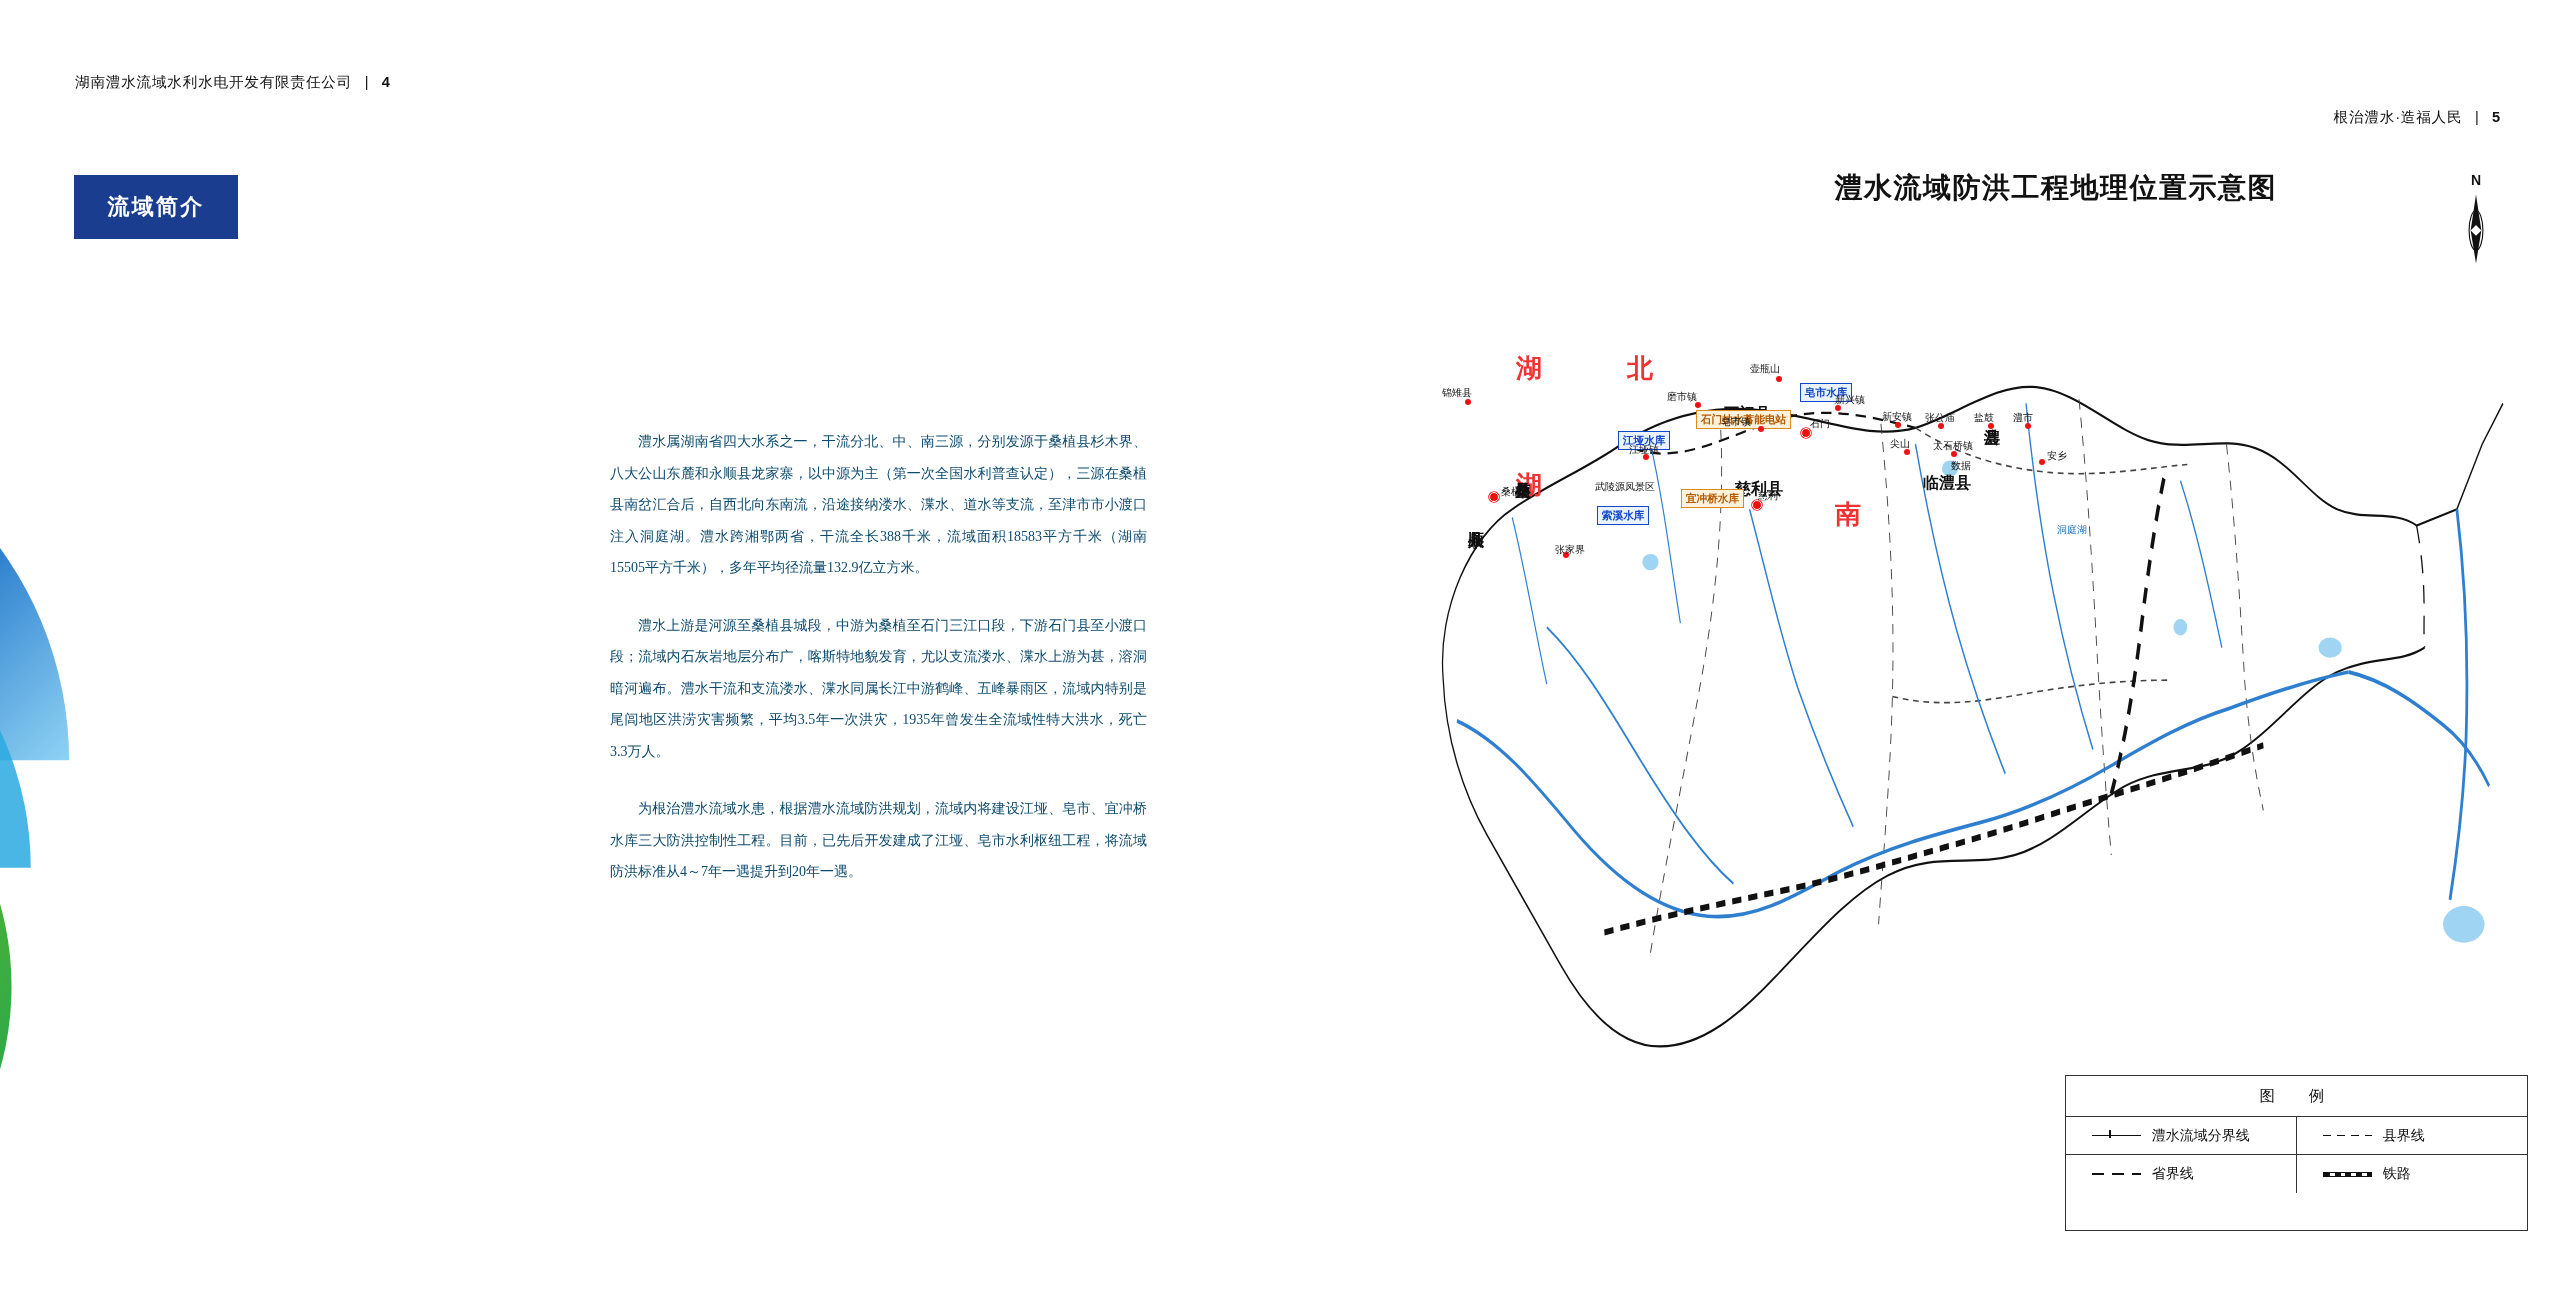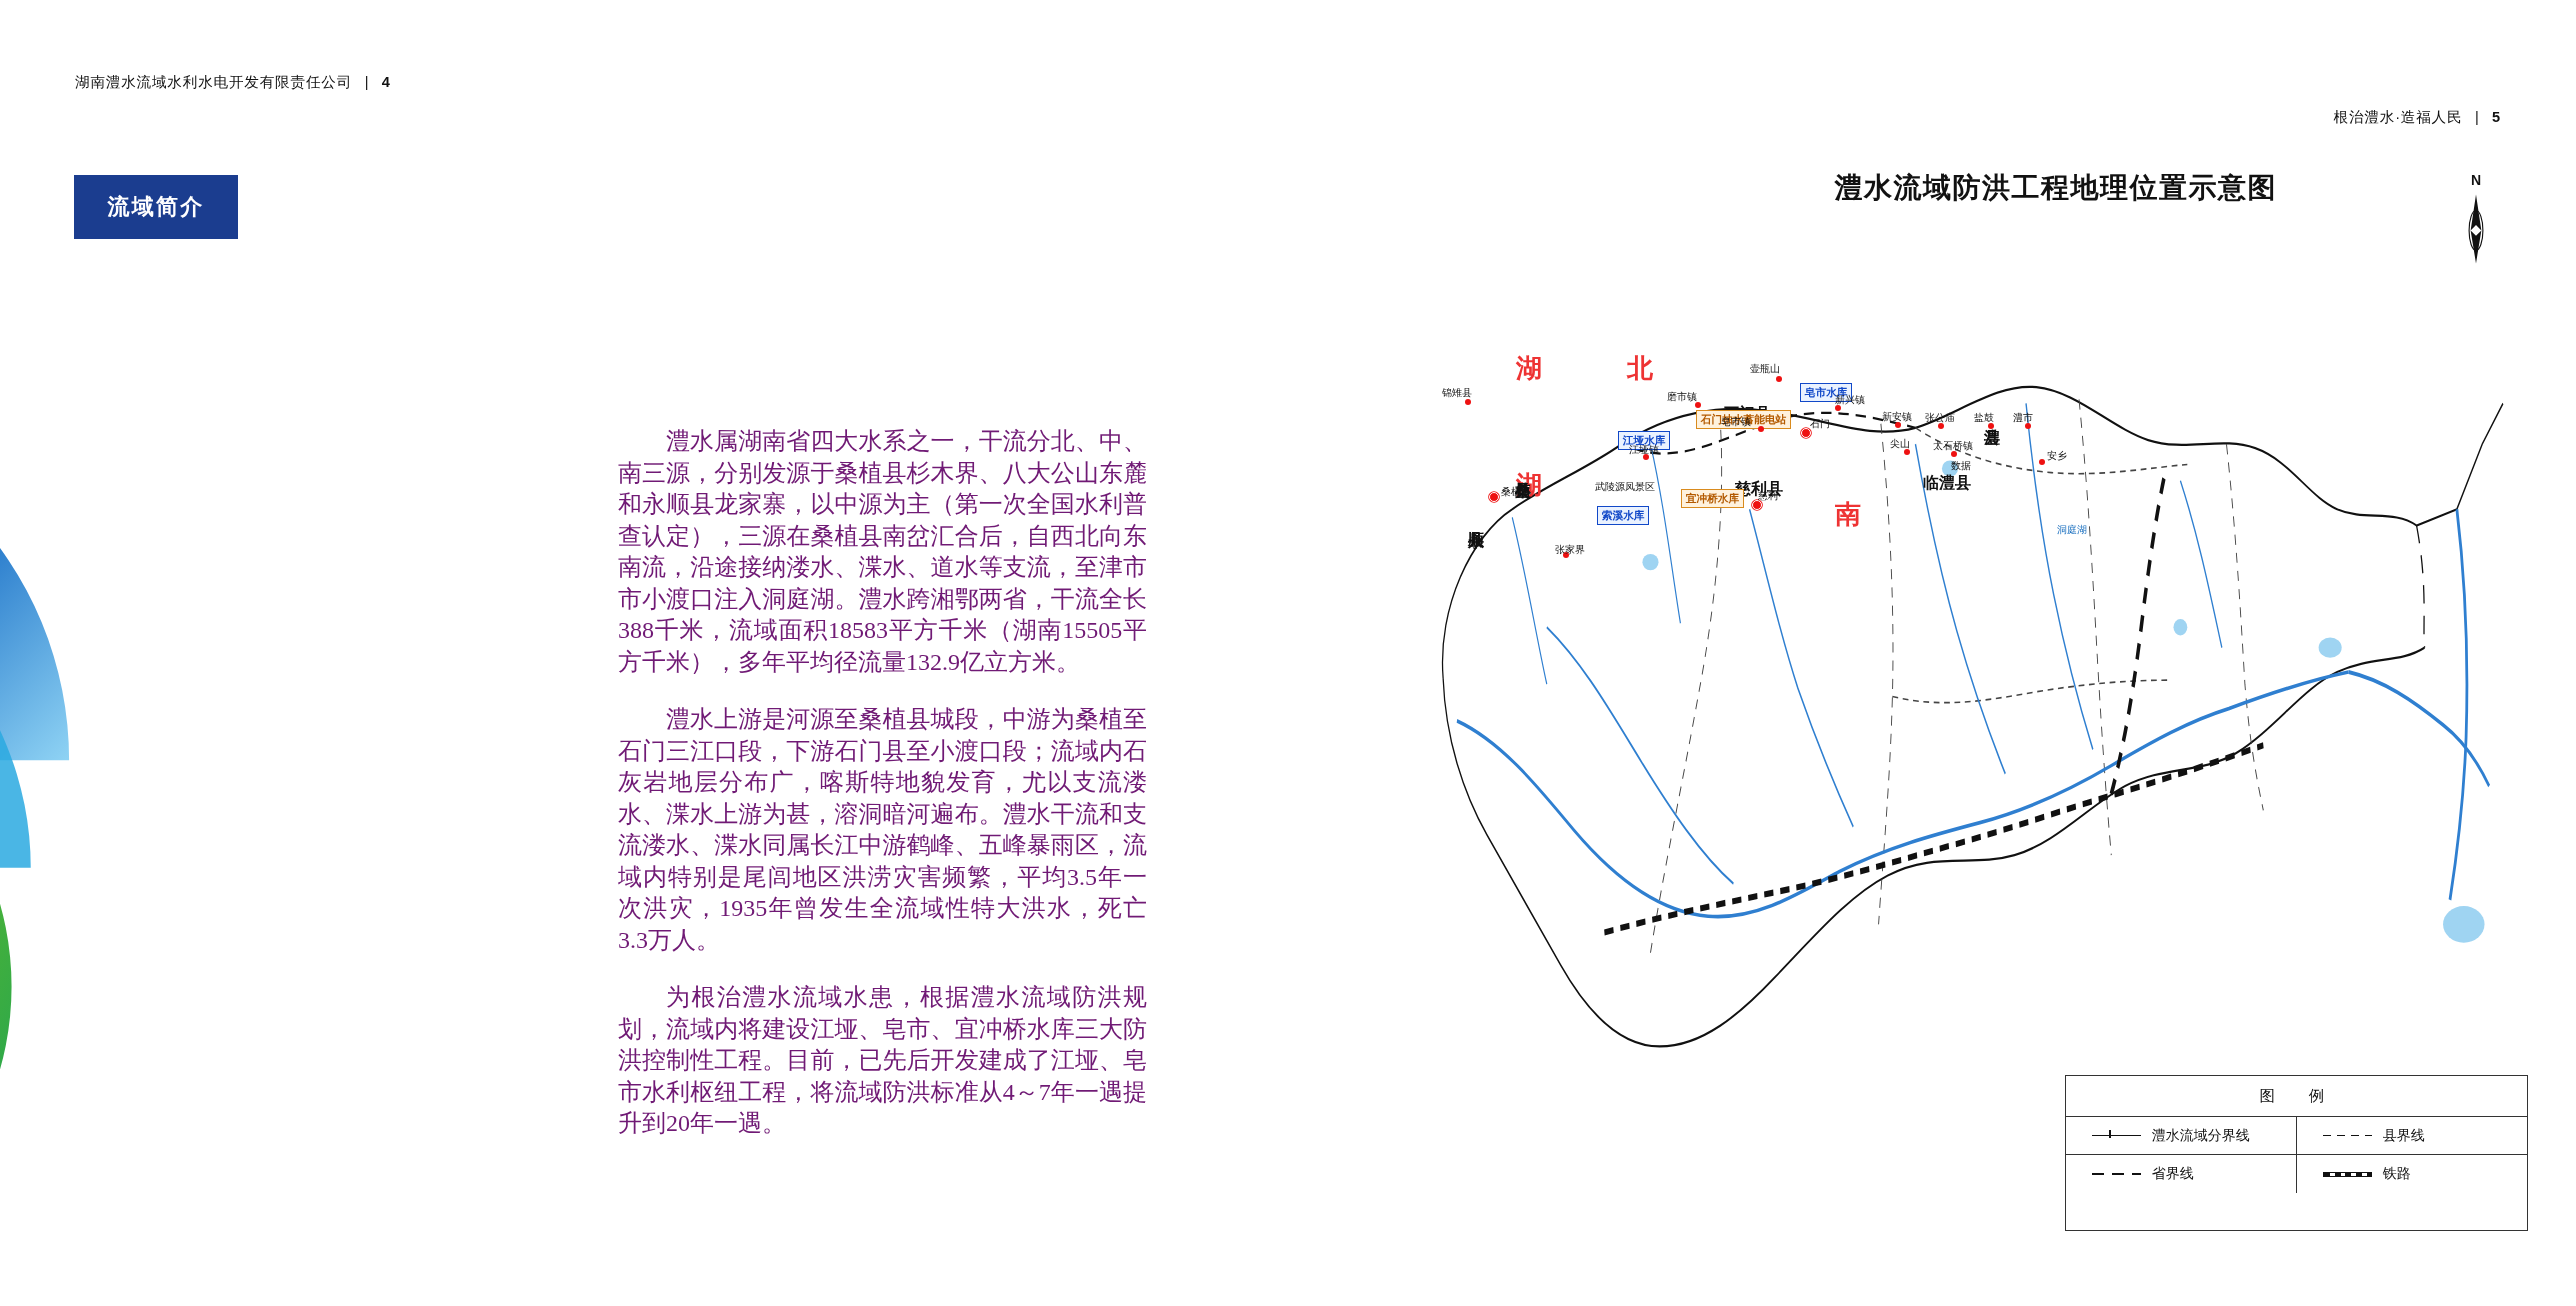--- a/index.html
+++ b/index.html
@@ -33,24 +33,24 @@
   }
 
   
   .swirl{position:absolute;left:-92px;top:430px;width:537px;height:768px;overflow:hidden;}
 
   
   .bodycol{
     position:absolute;left:610px;top:426px;width:537px;
   }
   .bodycol p{
-    margin:0 0 26px 8px;
-    font-size:24px;
+    margin:0 0 26px 0;
+    font-size:14px;
     line-height:31.5px;
-    color:#701a75;
+    color:#0c4a6e;
     text-align:justify;
     text-indent:2em;
     font-family:"Liberation Serif", serif;
   }
 
   
   .map-title{
     position:absolute;right:299px;top:169px;
     font-size:28px;font-weight:bold;color:#111;letter-spacing:1.5px;white-space:nowrap;margin-left:12px;
   }

